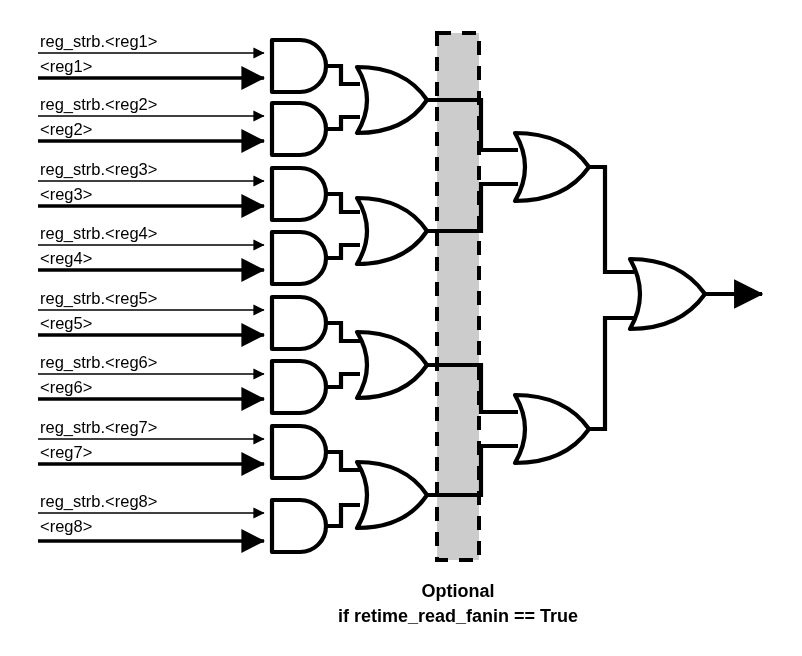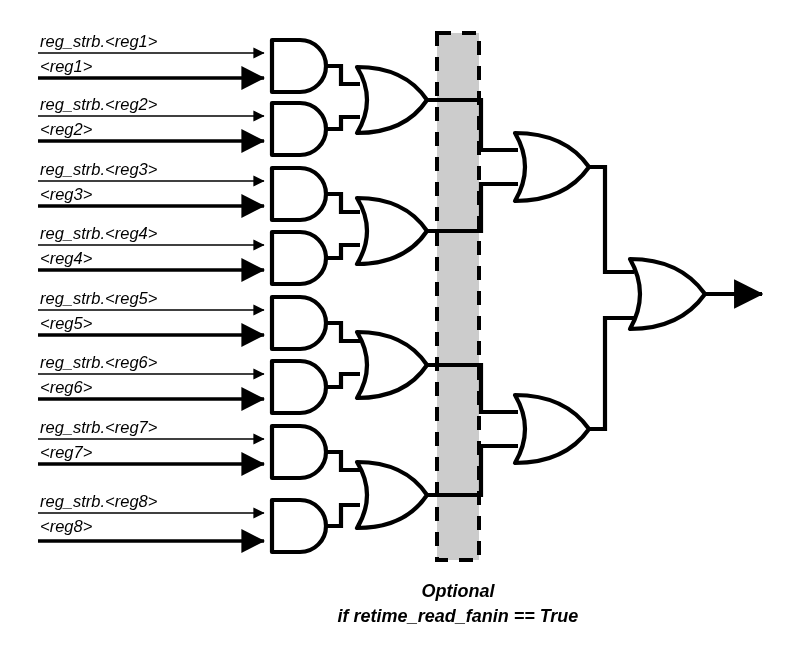--- a/index.html
+++ b/index.html
@@ -1,18 +1,18 @@
 <!DOCTYPE html>
 <html><head>
 <meta charset="utf-8">
 <style>
   html,body{margin:0;padding:0;background:#ffffff;}
   body{width:802px;height:656px;overflow:hidden;
        font-family:"Liberation Sans", sans-serif;}
-  #stage{position:relative;width:676px;height:656px;font-style:italic;}
+  #stage{position:relative;width:676px;height:656px;}
   svg{position:absolute;left:0;top:0;}
   .lbl{font-family:"Liberation Sans", sans-serif;font-size:16.5px;fill:#000;}
   .cap{font-family:"Liberation Sans", sans-serif;font-size:18px;font-weight:bold;fill:#000;}
 </style>
 </head>
 <body>
 
 <div id="stage">
 
   <svg width="802" height="656" viewBox="0 0 802 656">

